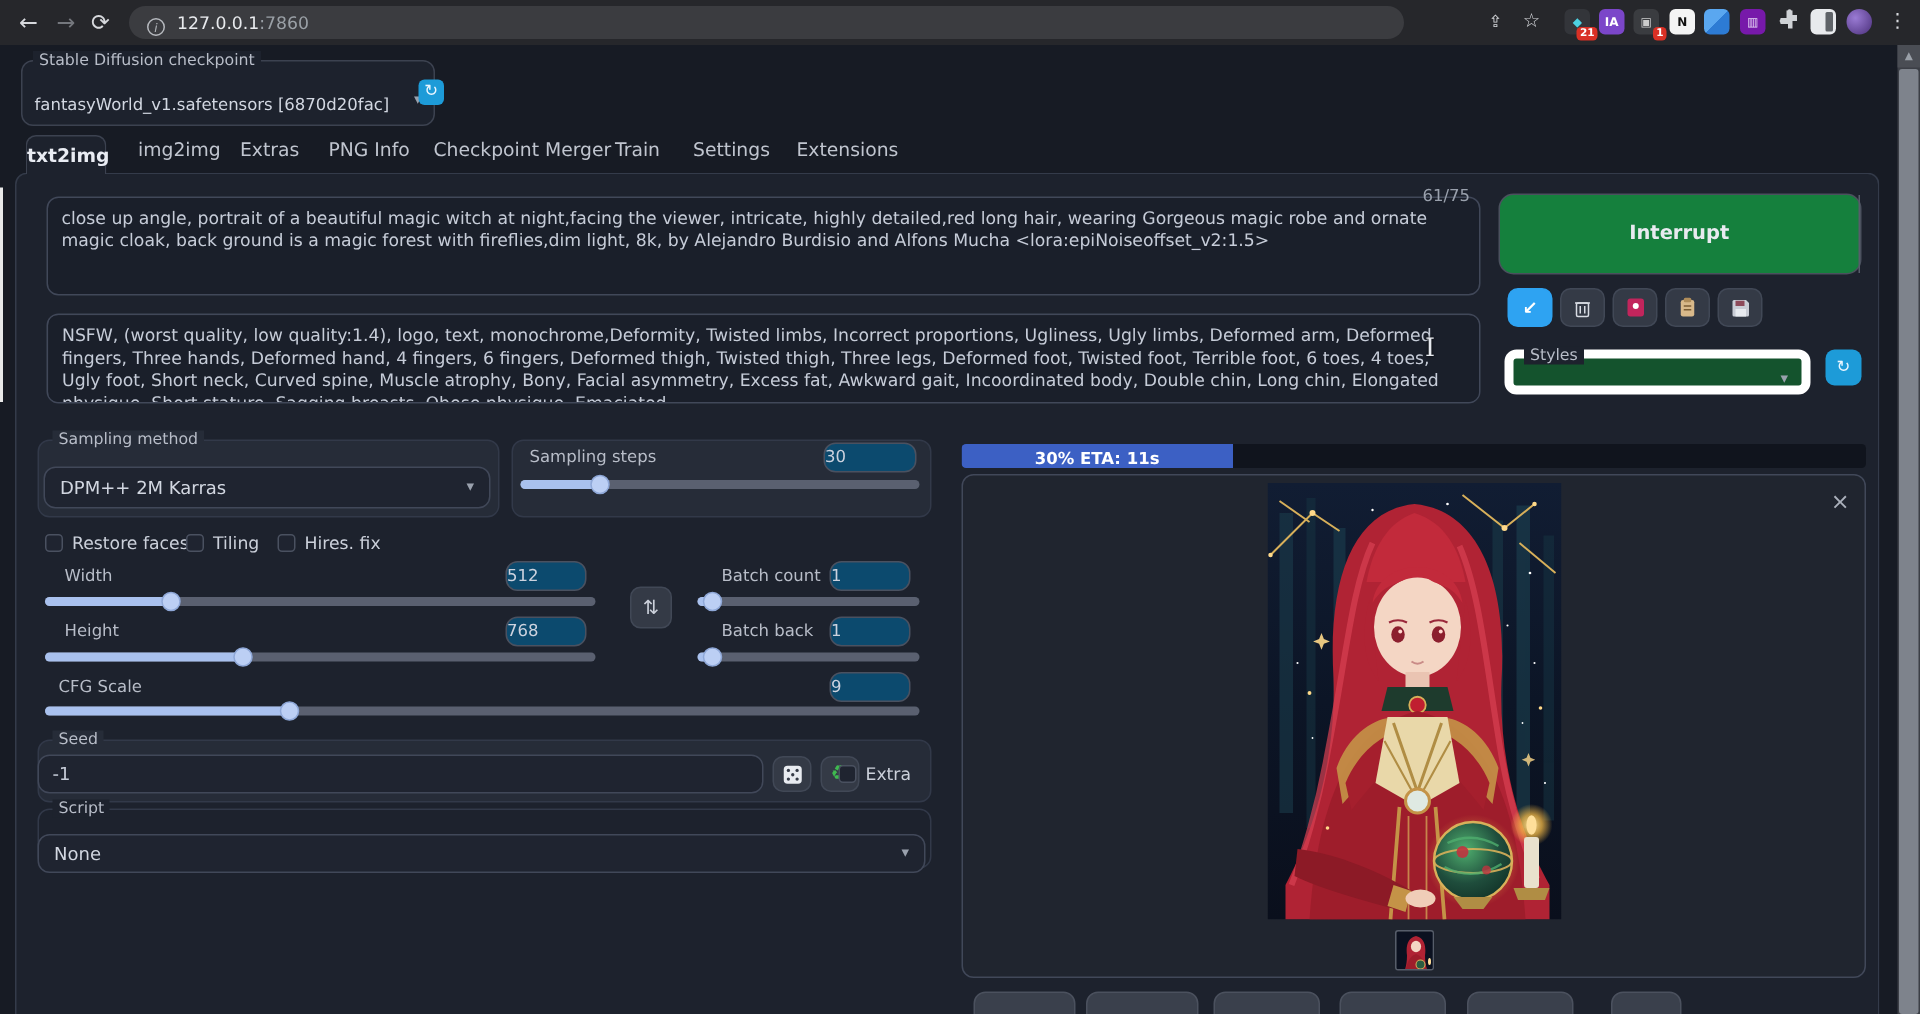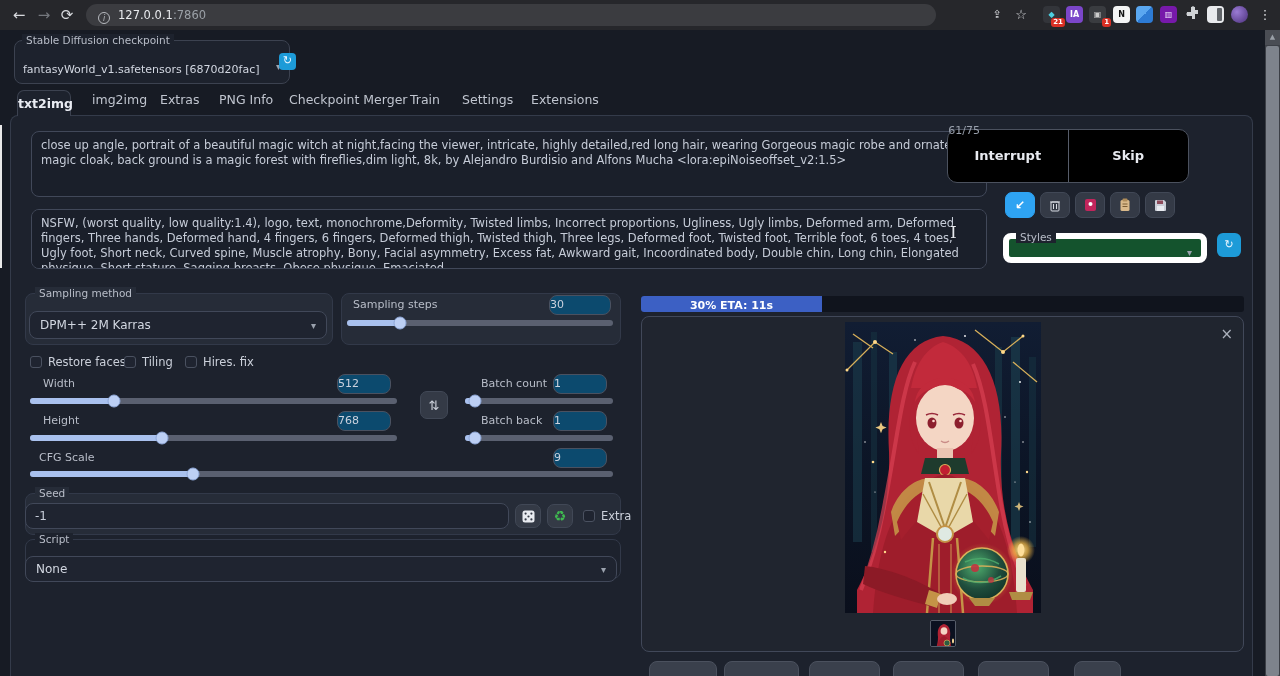--- a/index.html
+++ b/index.html
@@ -44,22 +44,22 @@
   
   #container { position:absolute; left:10px; top:85px; width:1243px; height:561px;
     border:1px solid #343b4a; border-bottom:none; border-radius:8px 8px 0 0; background:#1d222d; }
 
   textarea.prompt { position:absolute; resize:none; background:#1a1f2a; border:1px solid #414859;
     border-radius:8px; color:#c6ccd8; font-family:"DejaVu Sans",sans-serif; font-size:11.5px;
     line-height:15px; padding:6px 9px; outline:none; }
   #prompt-counter { position:absolute; right:272px; top:8px; font-size:11px; color:#99a0ac; z-index:2; }
 
   
-  #interrupt-skip { position:absolute; left:936px; top:13px; width:242px; height:54px;
-    background:#000000; border:1px solid #4b515e; border-radius:10px; display:flex; }
+  #interrupt-skip { position:absolute; left:988px; top:13px; width:242px; height:54px;
+    background:#15803d; border:1px solid #4b515e; border-radius:10px; display:flex; }
   #interrupt-skip .half { flex:1; color:#e8eaf0; font-size:13px; font-weight:600; text-align:center;
     line-height:52px; cursor:pointer; }
   #interrupt-skip .divider { width:1px; background:#575d6a; }
   .tool-btn { position:absolute; top:76px; width:30px; height:26px; background:#343a46;
     border:1px solid #414856; border-radius:7px; cursor:pointer; display:flex;
     align-items:center; justify-content:center; font-size:12px; }
   #styles-box { position:absolute; left:992px; top:117px; width:204px; height:30px;
     border:6px solid #ffffff; border-radius:8px; background:#14532d; }
   #styles-box .legend { position:absolute; left:7px; top:-8px; background:#1d222d; padding:0 4px;
     font-size:10.5px; color:#b8bdc8; }
@@ -168,21 +168,20 @@
 
   <div id="container">
 
     <span id="prompt-counter">61/75</span>
     <textarea class="prompt" style="left: 20px; top: 15px; width: 956px; height: 66px;">close up angle, portrait of a beautiful magic witch at night,facing the viewer, intricate, highly detailed,red long hair, wearing Gorgeous magic robe and ornate magic cloak, back ground is a magic forest with fireflies,dim light, 8k, by Alejandro Burdisio and Alfons Mucha &lt;lora:epiNoiseoffset_v2:1.5&gt;</textarea>
     <textarea class="prompt" style="left: 20px; top: 93px; width: 956px; height: 60px;">NSFW, (worst quality, low quality:1.4), logo, text, monochrome,Deformity, Twisted limbs, Incorrect proportions, Ugliness, Ugly limbs, Deformed arm, Deformed fingers, Three hands, Deformed hand, 4 fingers, 6 fingers, Deformed thigh, Twisted thigh, Three legs, Deformed foot, Twisted foot, Terrible foot, 6 toes, 4 toes, Ugly foot, Short neck, Curved spine, Muscle atrophy, Bony, Facial asymmetry, Excess fat, Awkward gait, Incoordinated body, Double chin, Long chin, Elongated physique, Short stature, Sagging breasts, Obese physique, Emaciated</textarea>
 
     <div id="interrupt-skip">
       <div class="half">Interrupt</div>
       <div class="divider"></div>
-      <div class="half">Skip</div>
     </div>
 
     <div class="tool-btn" style="left:994px;background:#2ea3f2;border-color:#2ea3f2">
       <span style="color:#fff;font-weight:bold">↙</span>
     </div>
     <div class="tool-btn" style="left:1029px">
       <svg width="12" height="13" viewBox="0 0 12 13">
         <rect x="2" y="3" width="8" height="9" rx="1" fill="none" stroke="#d8dce4" stroke-width="1"></rect>
         <line x1="1" y1="3" x2="11" y2="3" stroke="#d8dce4" stroke-width="1"></line>
         <line x1="4.5" y1="5" x2="4.5" y2="10" stroke="#d8dce4" stroke-width="1"></line>
@@ -295,21 +294,21 @@
         <circle cx="3.6" cy="3.6" r="1.1" fill="#343a46"></circle>
           <circle cx="9.4" cy="3.6" r="1.1" fill="#343a46"></circle>
         <circle cx="6.5" cy="6.5" r="1.1" fill="#343a46"></circle>
         <circle cx="3.6" cy="9.4" r="1.1" fill="#343a46"></circle>
           <circle cx="9.4" cy="9.4" r="1.1" fill="#343a46"></circle>
       </svg>
     </div>
     <div class="sq-btn" style="left:536px;top:388px;width:26px;height:24px;line-height:23px;color:#3fb950;font-size:14px">
       <span>♻</span>
     </div>
-    <div class="cb-wrap" style="left:572px;top:393px">
+    <div class="cb-wrap" style="left:548px;top:393px">
       <span class="cb"></span>
       <span class="cb-label">Extra</span>
     </div>
 
     <div class="block" style="left:14px;top:423px;width:596px;height:40px;background:#1d222d">
       <span class="legend-label" style="background:#1d222d">Script</span>
     </div>
     <div class="dropdown" style="left:14px;top:440px;width:592px;height:26px">
       <span class="dval">None</span>
       <span class="chev">▾</span>

